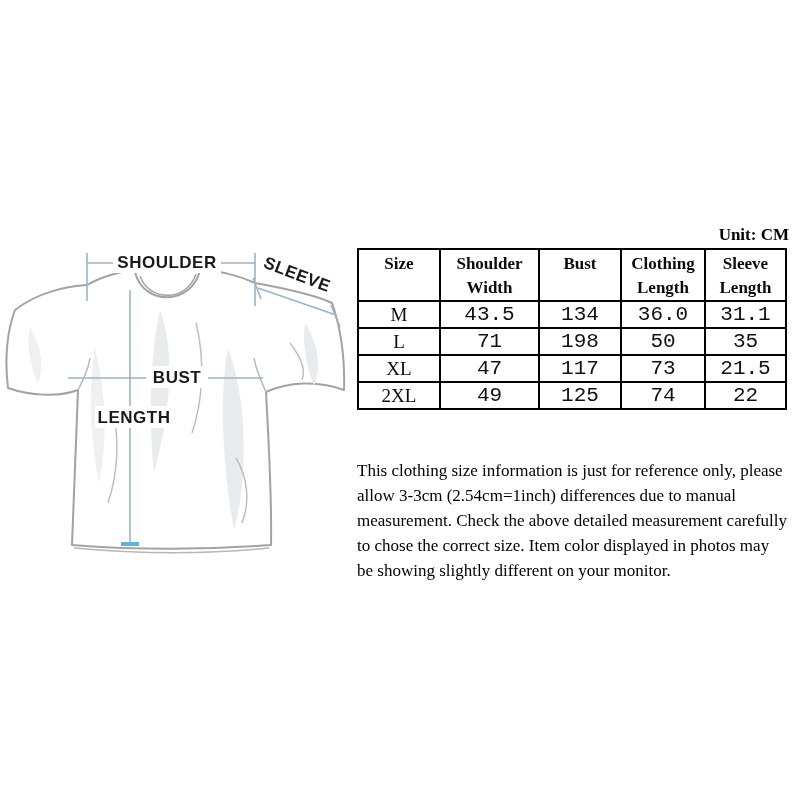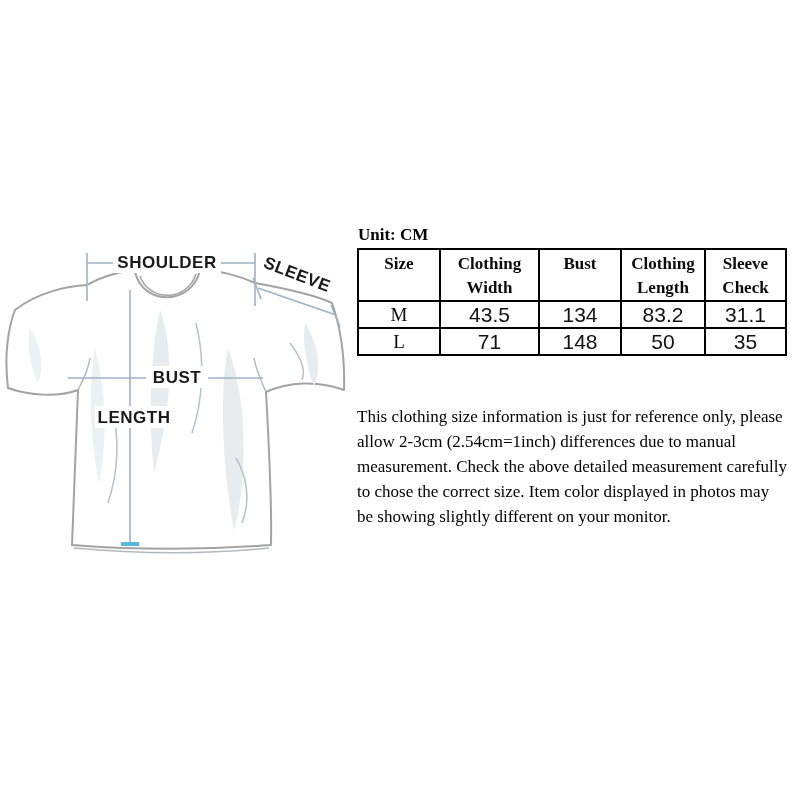--- a/index.html
+++ b/index.html
@@ -27,20 +27,21 @@
   .right-col{
     position:absolute;
     left:357px;top:225px;
     width:432px;
   }
   .unit-label{
     font-weight:bold;
     font-size:17px;
     color:#000000;
     margin:0 0 3px 1px;
+    text-align:right;
   }
   table.size-table{
     border-collapse:collapse;
     table-layout:fixed;
     width:428px;
     border-radius:20px;
   }
   table.size-table th, table.size-table td{
     border:2px solid #000000;
     text-align:center;
@@ -59,21 +60,21 @@
   table.size-table td{
     height:25px;
     vertical-align:middle;
   }
   td.size-cell{
     font-family:"Liberation Serif", serif;
     font-size:19px;
     color:#0b0b0b;
   }
   td.value-cell{
-    font-family:Liberation Sans, sans-serif;
+    font-family:Liberation Mono, monospace;
     font-size:21px;
     line-height:1;
     color:#111111;
   }
   col.c-size{width:82px;}
   col.c-shoulder{width:99px;}
   col.c-bust{width:82px;}
   col.c-clothing{width:84px;}
   col.c-sleeve{width:81px;}
   
@@ -175,42 +176,56 @@
       <colgroup>
         <col class="c-size">
           <col class="c-shoulder">
           <col class="c-bust">
           <col class="c-clothing">
           <col class="c-sleeve">
       </colgroup>
       <thead>
         <tr>
           <th>Size</th>
-          <th>Clothing Width</th>
+          <th>Shoulder Width</th>
           <th>Bust</th>
           <th>Clothing Length</th>
-          <th>Sleeve Check</th>
+          <th>Sleeve Length</th>
         </tr>
       </thead>
       <tbody>
         <tr>
           <td class="size-cell">M</td>
           <td class="value-cell">43.5</td>
           <td class="value-cell">134</td>
-          <td class="value-cell">83.2</td>
+          <td class="value-cell">36.0</td>
           <td class="value-cell">31.1</td>
         </tr>
         <tr>
           <td class="size-cell">L</td>
           <td class="value-cell">71</td>
-          <td class="value-cell">148</td>
+          <td class="value-cell">198</td>
           <td class="value-cell">50</td>
           <td class="value-cell">35</td>
         </tr>
+        <tr>
+          <td class="size-cell">XL</td>
+          <td class="value-cell">47</td>
+          <td class="value-cell">117</td>
+          <td class="value-cell">73</td>
+          <td class="value-cell">21.5</td>
+        </tr>
+        <tr>
+          <td class="size-cell">2XL</td>
+          <td class="value-cell">49</td>
+          <td class="value-cell">125</td>
+          <td class="value-cell">74</td>
+          <td class="value-cell">22</td>
+        </tr>
       </tbody>
     </table>
 
     <div class="note-block">
-      <div class="note-body">This clothing size information is just for reference only, please allow 2-3cm (2.54cm=1inch) differences due to manual measurement. Check the above detailed measurement carefully to chose the correct size. Item color displayed in photos may be showing slightly different on your monitor.</div>
+      <div class="note-body">This clothing size information is just for reference only, please allow 3-3cm (2.54cm=1inch) differences due to manual measurement. Check the above detailed measurement carefully to chose the correct size. Item color displayed in photos may be showing slightly different on your monitor.</div>
     </div>
 
   </div>
 </div>
 
 </body></html>

